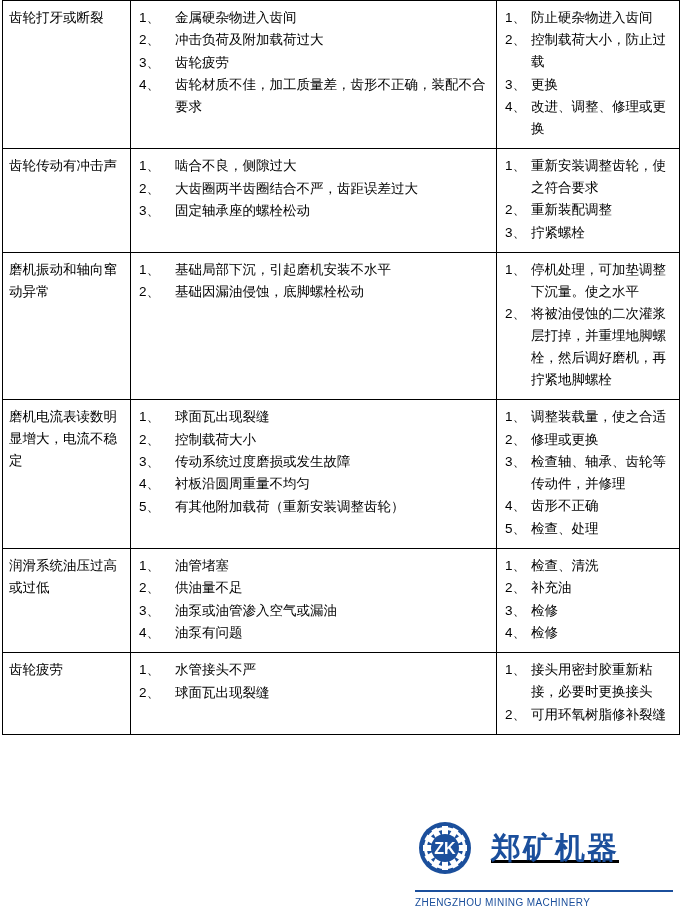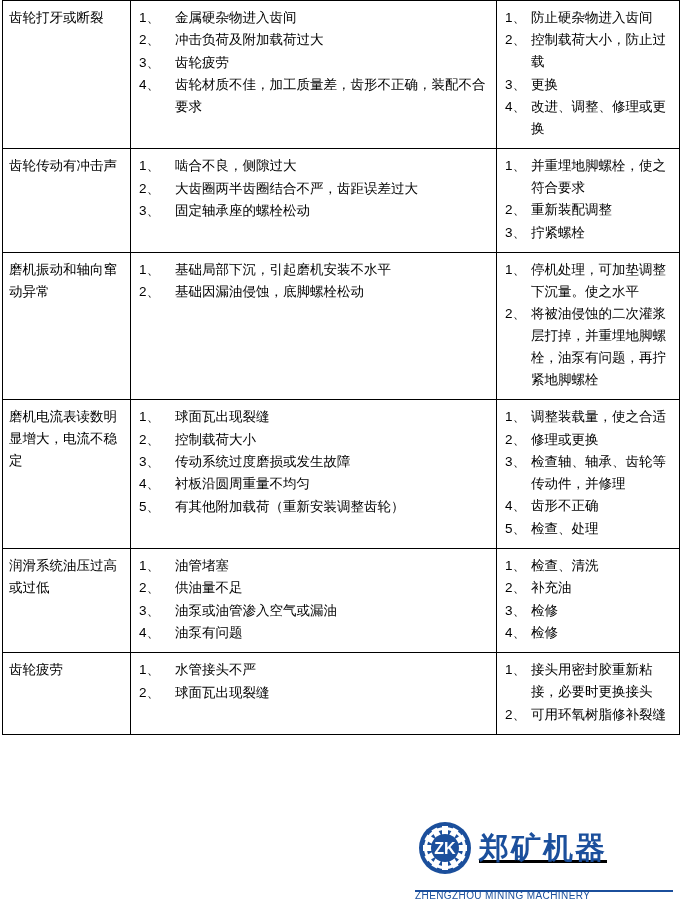--- a/index.html
+++ b/index.html
@@ -78,35 +78,35 @@
     align-items: center;
     text-decoration: underline;
   }
   .wm-gear {
     position: relative;
     width: 60px;
     height: 60px;
     flex: 0 0 60px;
   }
   .wm-text {
-    margin-left: 4px;
+    margin-left: 16px;
   }
   .wm-cn {
     font-size: 30px;
     font-weight: bold;
     color: #1b4f9c;
     letter-spacing: 2px;
     line-height: 1.05;
     font-family: "Liberation Sans", sans-serif;
   }
   .wm-en {
     font-size: 10px;
     color: #1b4f9c;
     letter-spacing: 0.4px;
-    margin-top: 12px;
+    margin-top: 19px;
     white-space: nowrap;
   }
   .wm-underline {
     position: absolute;
     left: 0;
     top: 72px;
     width: 258px;
     height: 2px;
     background: #1b4f9c;
   }
@@ -150,40 +150,40 @@
           </td>
           <td>
             <ol class="items">
               <li><span class="num">1、</span><span>啮合不良，侧隙过大</span></li>
               <li><span class="num">2、</span><span>大齿圈两半齿圈结合不严，齿距误差过大</span></li>
               <li><span class="num">3、</span><span>固定轴承座的螺栓松动</span></li>
             </ol>
           </td>
           <td class="remedy">
             <ol class="items">
-              <li><span class="num">1、</span><span>并重埋地脚螺栓，使之符合要求</span></li>
+              <li><span class="num">1、</span><span>重新安装调整齿轮，使之符合要求</span></li>
               <li><span class="num">2、</span><span>重新装配调整</span></li>
               <li><span class="num">3、</span><span>拧紧螺栓</span></li>
             </ol>
           </td>
         </tr>
         <tr>
           <td>
             <div class="cell-text">磨机振动和轴向窜动异常</div>
           </td>
           <td>
             <ol class="items">
               <li><span class="num">1、</span><span>基础局部下沉，引起磨机安装不水平</span></li>
               <li><span class="num">2、</span><span>基础因漏油侵蚀，底脚螺栓松动</span></li>
             </ol>
           </td>
           <td class="remedy">
             <ol class="items">
               <li><span class="num">1、</span><span>停机处理，可加垫调整下沉量。使之水平</span></li>
-              <li><span class="num">2、</span><span>将被油侵蚀的二次灌浆层打掉，并重埋地脚螺栓，油泵有问题，再拧紧地脚螺栓</span></li>
+              <li><span class="num">2、</span><span>将被油侵蚀的二次灌浆层打掉，并重埋地脚螺栓，然后调好磨机，再拧紧地脚螺栓</span></li>
             </ol>
           </td>
         </tr>
         <tr>
           <td>
             <div class="cell-text">磨机电流表读数明显增大，电流不稳定</div>
           </td>
           <td>
             <ol class="items">
               <li><span class="num">1、</span><span>球面瓦出现裂缝</span></li>

